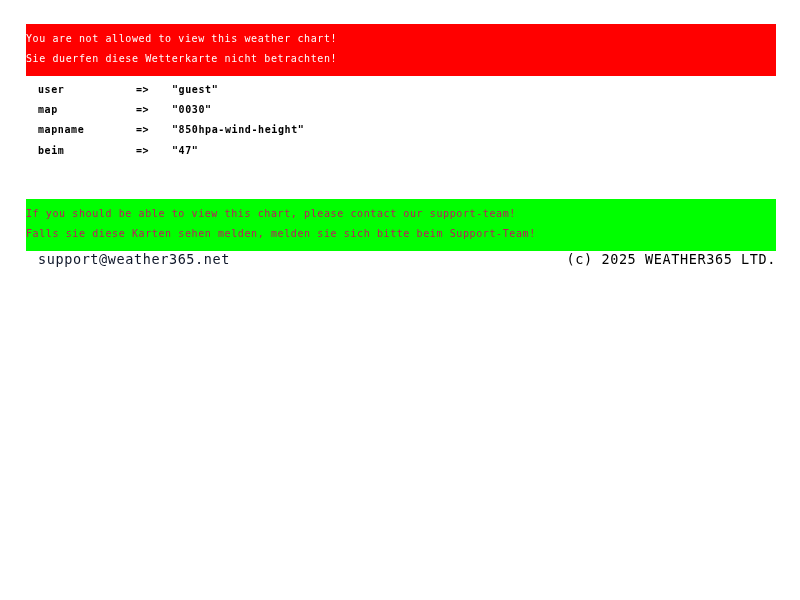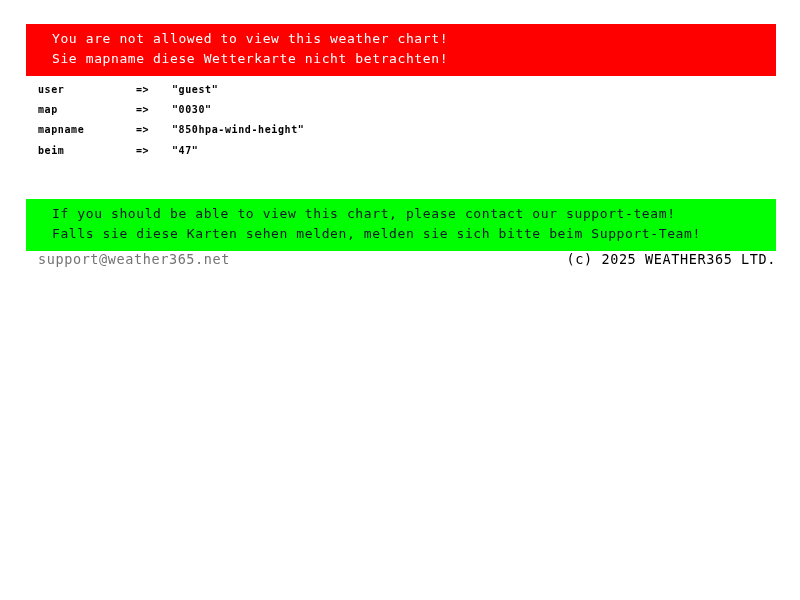--- a/index.html
+++ b/index.html
@@ -19,36 +19,36 @@
     position: relative;
     width: 800px;
     height: 600px;
     overflow: hidden;
   }
   .banner {
     position: absolute;
     left: 26px;
     width: 750px;
     box-sizing: border-box;
-    padding: 5px 14px 7px 26px;
+    padding: 5px 14px 7px 0;
     font-family: "DejaVu Sans Mono", monospace;
-    font-size: 13px;
+    font-size: 10px;
     line-height: 20px;
     letter-spacing: 0.6px;
     white-space: nowrap;
   }
   .banner-error {
     top: 24px;
     background: #ff0000;
     color: #ffffff;
   }
   .banner-info {
     top: 199px;
     background: #00ff00;
-    color: #0f172a;
+    color: #be185d;
   }
   .banner-line {
     display: block;
   }
   .params {
     position: absolute;
     left: 38px;
     top: 80px;
     font-size: 10px;
     line-height: 20.2px;
@@ -73,35 +73,35 @@
     top: 250px;
     left: 38px;
     width: 738px;
     display: flex;
     justify-content: space-between;
     font-size: 13.5px;
     letter-spacing: 0.6px;
     line-height: 18px;
   }
   .footer a {
-    color: #737373;
+    color: #0f172a;
     text-decoration: none;
   }
   .footer .copyright {
     white-space: nowrap;
   }
 </style>
 </head>
 <body>
 
 <div class="page">
 
   <div class="banner banner-error">
     <span class="banner-line">You are not allowed to view this weather chart!</span>
-    <span class="banner-line">Sie mapname diese Wetterkarte nicht betrachten!</span>
+    <span class="banner-line">Sie duerfen diese Wetterkarte nicht betrachten!</span>
   </div>
 
   <table class="params">
     <tbody>
         <tr>
       <td class="key">user</td>
       <td class="arrow">=&gt;</td>
       <td class="value">"guest"</td>
     </tr>
     <tr>

